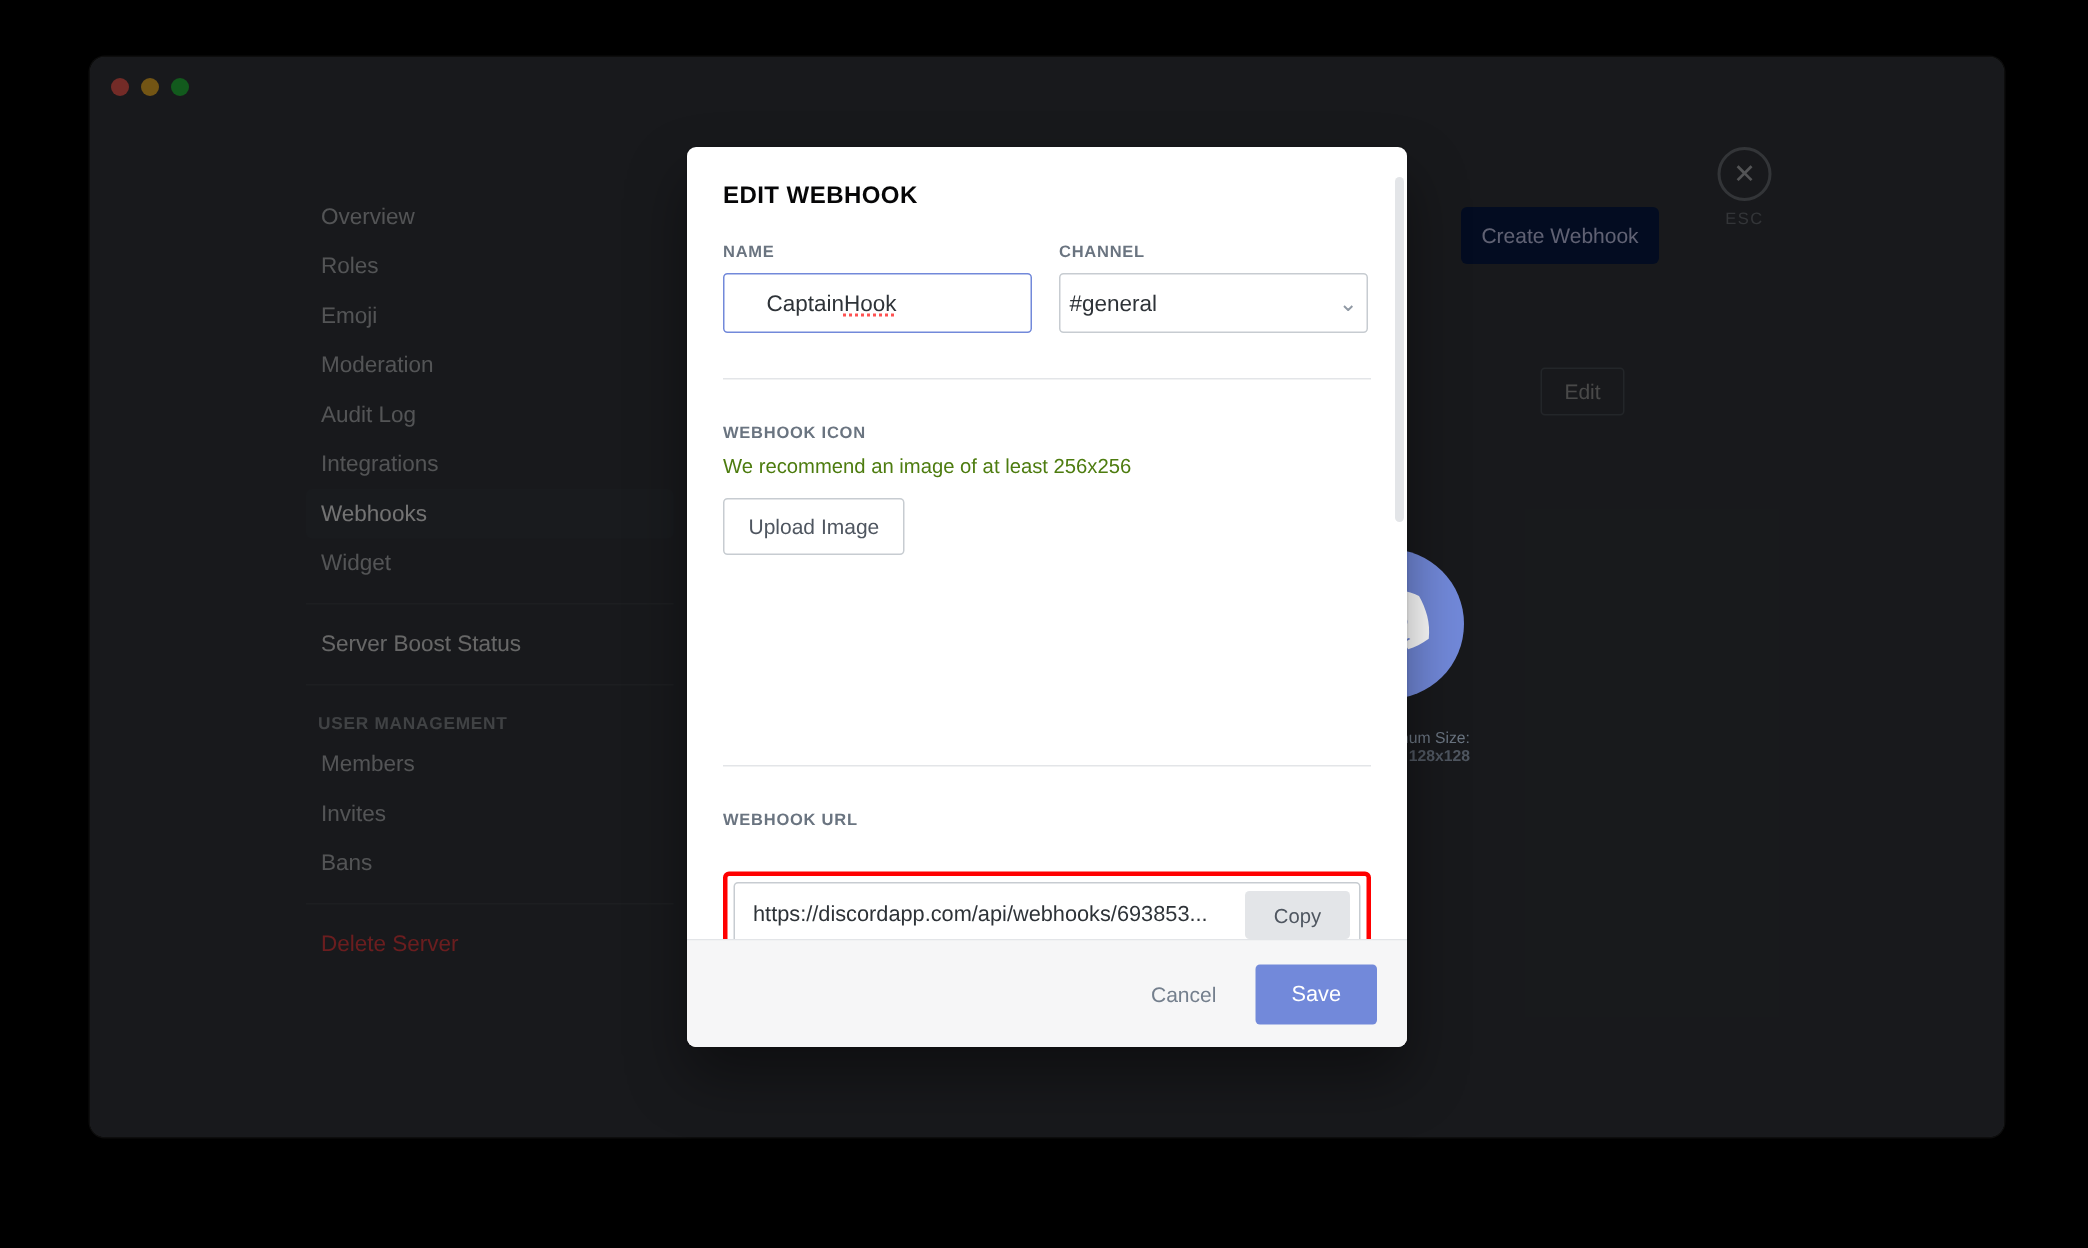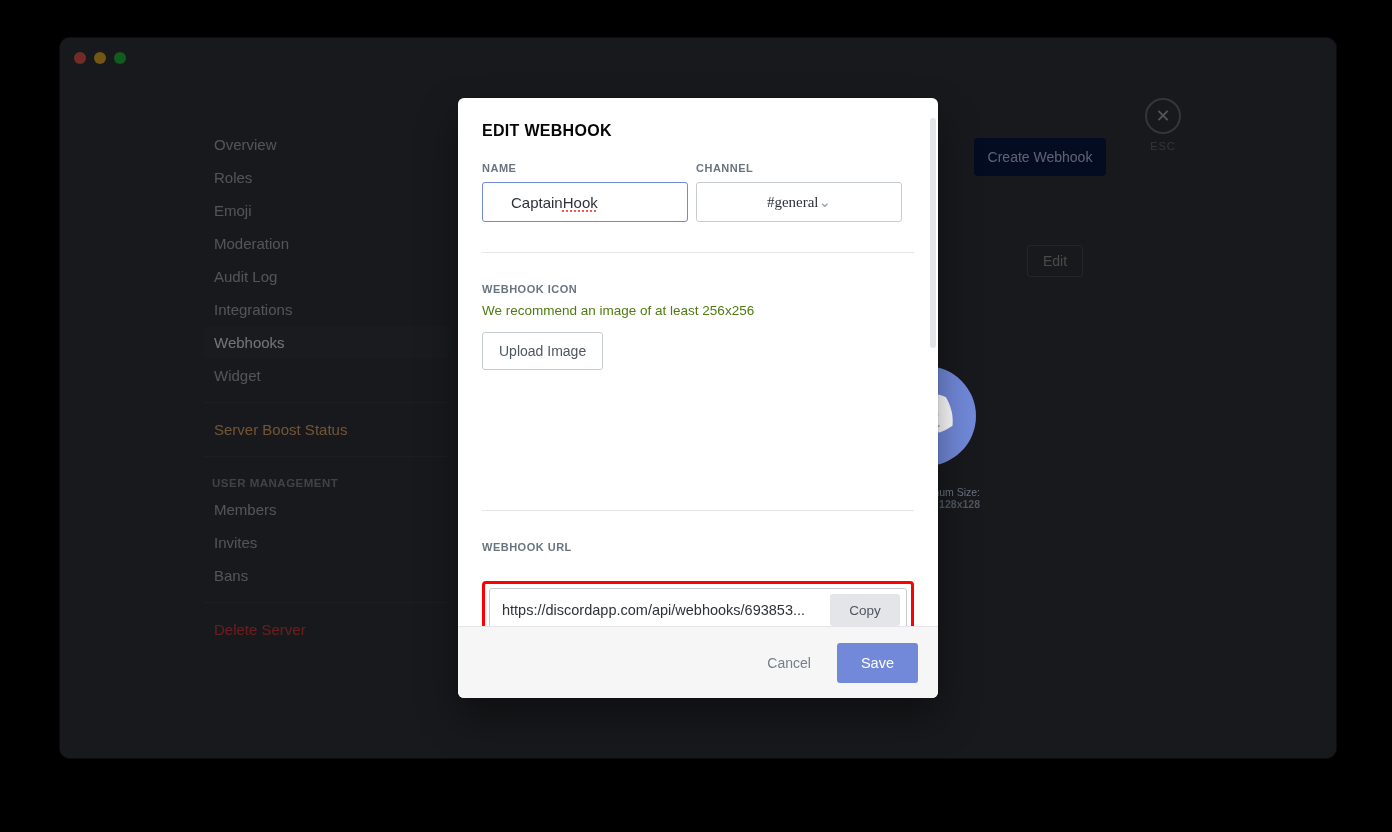--- a/index.html
+++ b/index.html
@@ -15,21 +15,21 @@
   .red { background: #ff5f57; } .yellow { background: #febc2e; } .green { background: #28c840; }
 
   .sidebar {
     position: absolute; left: 144px; top: 90px; width: 245px;
     color: #8e9297; font-size: 15px;
   }
   .cat { font-size: 11.5px; font-weight: 700; letter-spacing: 0.5px; color: #8e9297; padding: 10px 8px 4px; text-transform: uppercase; }
   .nav-item { padding: 8px 10px; border-radius: 4px; cursor: pointer; color: #b9bbbe; }
   .nav-item.active { background: #393c43; color: #fff; }
   .nav-sep { height: 1px; background: #40444b; margin: 10px 0; }
-  .boost { color: #fdba74; padding: 8px 10px; }
+  .boost { color: #e5e5e5; padding: 8px 10px; }
   .delete { color: #ed4245; padding: 8px 10px; }
   .create-btn {
     position: absolute; left: 914px; top: 100px; width: 132px; height: 38px;
     background: #071c4a; color: #d4d8ff; border-radius: 4px; display:flex;align-items:center;justify-content:center;font-size:14px;
   }
   .close-pill {
     position: absolute; left: 1085px; top: 60px; text-align:center;
   }
   .close-circle {
     width: 36px; height: 36px; border: 2px solid #72767d; border-radius: 50%;
@@ -43,31 +43,30 @@
   }
 
   
   .modal {
     position: absolute; left: 458px; top: 98px; width: 480px; height: 600px;
     background: #fff; border-radius: 6px; display:flex; flex-direction:column;
     box-shadow: 0 0 0 1px rgba(0,0,0,0.05), 0 20px 40px rgba(0,0,0,0.4);
   }
   .modal-body { padding: 24px 24px 10px 24px; flex: 1; overflow:auto; }
   .modal-title { font-size: 16px; font-weight: 700; color: #060607; letter-spacing: 0.3px; margin-bottom: 22px; text-transform: uppercase;}
-  .row { display:flex; gap: 8px; }
+  .row { display:flex; gap: 18px; }
   .field-label { font-size: 11px; font-weight: 700; color: #6a7480; letter-spacing: 0.5px; margin-bottom: 8px; text-transform: uppercase;}
   .text-input {
     width: 206px; height: 40px; border: 1.5px solid #7289da; border-radius: 3px;
     padding: 0 28px; font-size: 15px; color:#2e3338; outline:none;
   }
   .select {
     width: 206px; height: 40px; border: 1px solid #c7ccd1; border-radius: 3px;
-    padding: 0 6px; font-size: 15px; color:#2e3338; display:flex; align-items:center; justify-content:center;
+    padding: 0 6px; font-size: 15px; color:#2e3338; display:flex; align-items:center; justify-content:space-between;
     cursor:pointer;
-    font-family:Liberation Serif, serif;
   }
   .chev { color:#9099a4; }
   .hr { height:1px; background:#e3e5e8; margin: 30px 0; }
   .hint { font-size: 13.5px; color:#4d7c0f; margin-bottom: 14px; }
   .upload-btn {
     display:inline-flex; height:38px; padding:0 16px; border:1px solid #c7ccd1; border-radius:3px;
     align-items:center; color:#4f5660; font-size:14px; cursor:pointer;
   }
   .icon-box { position:absolute; left:816px; top:328px; width:100px; height:100px; border-radius:50%; background:#7289da; display:flex;align-items:center;justify-content:center; }
   .icon-box svg { width:60px; height:64px; }

